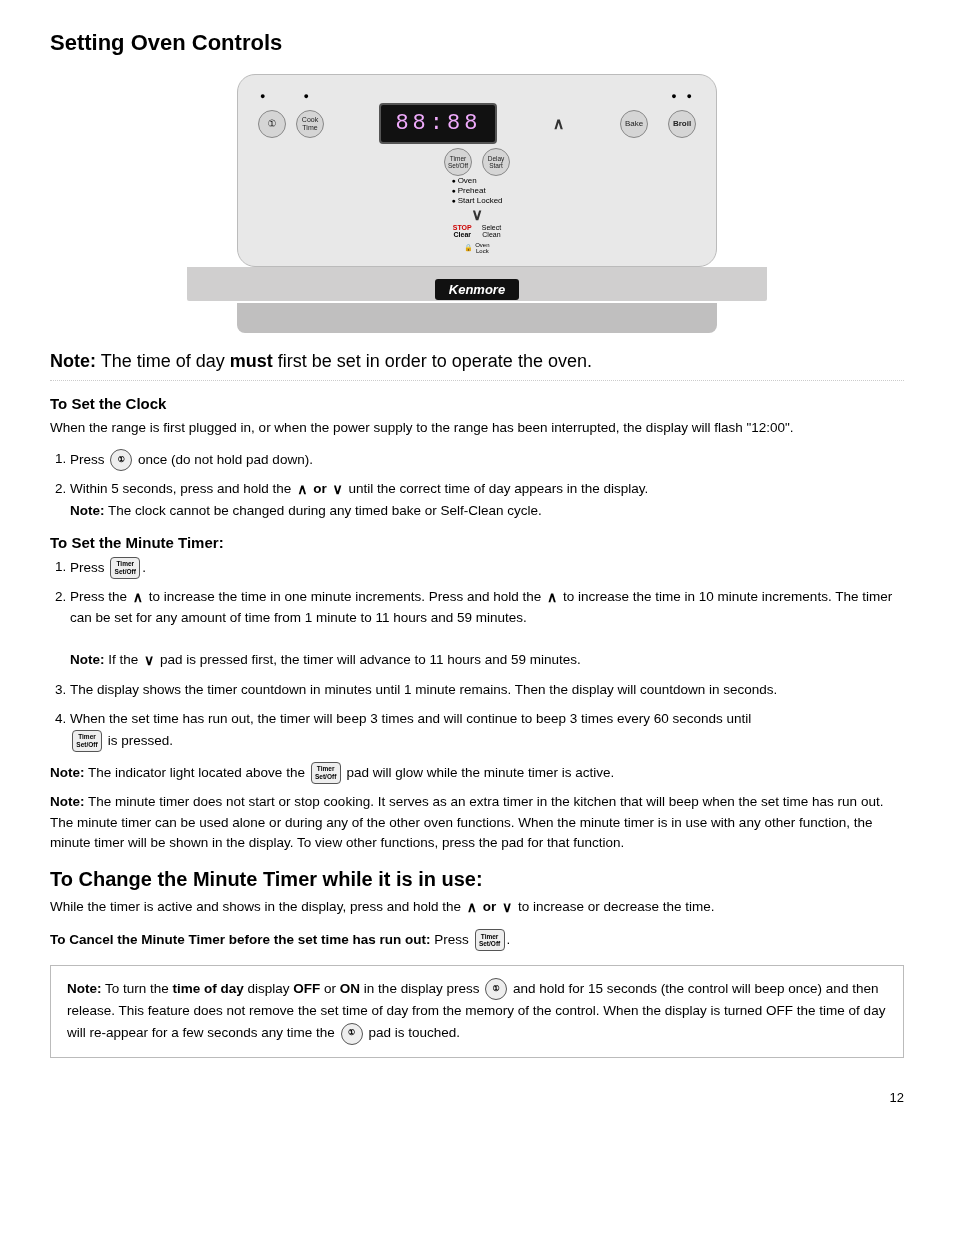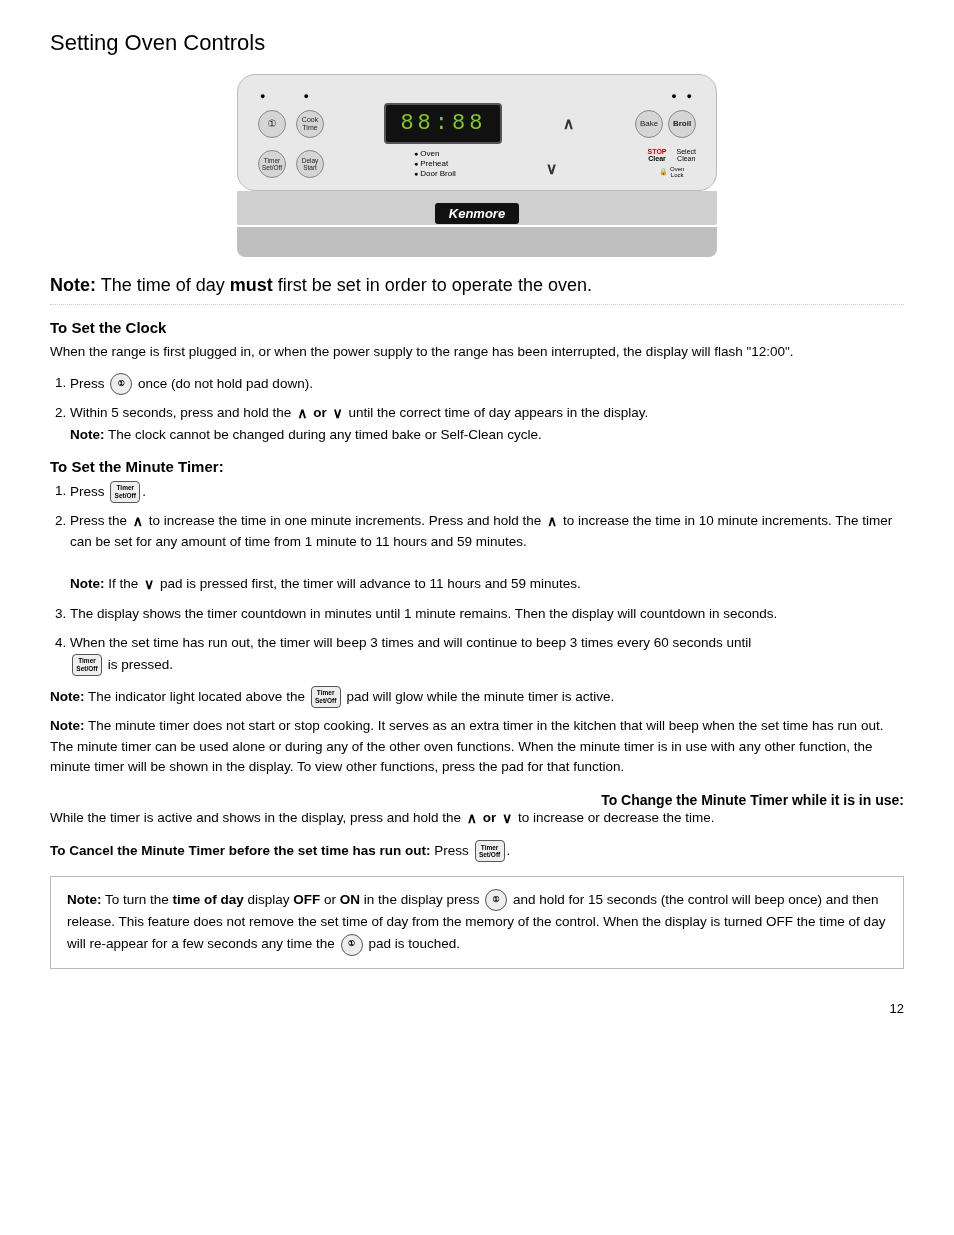--- a/index.html
+++ b/index.html
@@ -7,21 +7,21 @@
       font-family: Arial, sans-serif;
       font-size: 14px;
       background: #fff;
       color: #000;
       width: 954px;
       min-height: 1235px;
       padding: 30px 50px 40px 50px;
     }
     h1.page-title {
       font-size: 22px;
-      font-weight: normal;
+      font-weight: bold;
       margin-bottom: 18px;
     }
     .oven-diagram {
       display: flex;
       justify-content: center;
       margin-bottom: 18px;
     }
     .oven-panel {
       width: 480px;
       background: #e8e8e8;
@@ -40,21 +40,21 @@
       border-radius: 50%;
       width: 28px; height: 28px;
       display: flex; align-items: center; justify-content: center;
       font-size: 7px;
       background: #d5d5d5;
       text-align: center;
       color: #222;
     }
     .display-box {
       background: #111;
-      color: #84cc16;
+      color: #f0abfc;
       font-size: 22px;
       font-family: 'Courier New', monospace;
       padding: 6px 14px;
       border-radius: 4px;
       letter-spacing: 4px;
       border: 2px solid #555;
     }
     .chevron-up, .chevron-down {
       font-size: 16px;
       font-weight: bold;
@@ -178,35 +178,36 @@
       font-size: 13.5px;
       line-height: 1.6;
     }
     .note-box strong { font-weight: bold; }
     .page-number {
       text-align: right;
       font-size: 13px;
       margin-top: 32px;
     }
     .sub-section-title {
-      font-size: 14px;
+      font-size: 20px;
       font-weight: bold;
       margin-top: 14px;
-      text-align: right;
+      margin-bottom: 6px;
     }
     .cancel-line {
       font-size: 13.5px;
       margin-bottom: 8px;
     }
     .cancel-line strong { font-weight: bold; }
     .panel-row2 {
       display: flex;
-      align-items: flex-end;
+      align-items: center;
       justify-content: space-between;
       margin-top: 4px;
+      flex-direction: column;
     }
   </style>
 </head>
 <body>
 
 <h1 class="page-title">Setting Oven Controls</h1>
 
 <div class="oven-diagram">
   <div class="oven-wrapper">
     <div class="oven-panel">
@@ -232,21 +233,21 @@
             <div class="panel-btn" style="font-size:7px; line-height:1.1; text-align:center;">Cook<br>Time</div>
           </div>
         </div>
 
         <div class="display-box">88:88</div>
 
         <div style="display:flex; flex-direction:column; gap:12px;">
           <span class="chevron-up">∧</span>
         </div>
 
-        <div style="display:flex; gap:5px; align-items:flex-end;">
+        <div style="display:flex; gap:20px; align-items:flex-end;">
           <div style="display:flex; flex-direction:column; align-items:center; font-size:8.5px; color:#222;">
             <div class="panel-btn" style="font-size:8px;">Bake</div>
           </div>
           <div style="display:flex; flex-direction:column; align-items:center; font-size:8.5px; color:#222;">
             <div class="panel-btn" style="font-size:8px;font-weight:bold;">Broil</div>
           </div>
         </div>
       </div>
 
       <div class="panel-row2">
@@ -256,21 +257,21 @@
             <div class="panel-btn" style="font-size:6.5px; line-height:1.1;">Timer<br>Set/Off</div>
           </div>
           <div style="display:flex; flex-direction:column; align-items:center; font-size:7.5px; color:#333;">
             <div class="panel-btn" style="font-size:6.5px; line-height:1.1;">Delay<br>Start</div>
           </div>
         </div>
 
         <div class="indicator-labels">
           <span>Oven</span>
           <span>Preheat</span>
-          <span>Door Broil</span>
+          <span>Start Locked</span>
         </div>
 
         <span class="chevron-down">∨</span>
 
         <div style="display:flex; flex-direction:column; align-items:center; gap:4px;">
           <div style="display:flex; gap:10px; align-items:center;">
             <div style="text-align:center; font-size:8px; font-weight:bold;">
               <div style="font-size:7px; color:#c00; font-weight:bold;">STOP</div>
               <div style="font-size:7px;">Clear</div>
             </div>
@@ -280,21 +281,21 @@
             </div>
           </div>
           <div style="font-size:7px; text-align:center; display:flex; align-items:center; gap:2px;">
             <span>🔒</span>
               <span style="font-size:6px;">Oven<br>Lock</span>
           </div>
         </div>
       </div>
     </div>
 
-    <div style="width:480px; background:#d0cfcf; padding:6px 0 4px 0; border-radius:0 0 2px 2px; display:flex; justify-content:center;">
+    <div style="width:580px; background:#d0cfcf; padding:6px 0 4px 0; border-radius:0 0 2px 2px; display:flex; justify-content:center;">
       <span class="kenmore-logo" style="display:inline-block;">
         <span class="logo-tag">Kenmore</span>
       </span>
     </div>
     <div class="oven-body"></div>
   </div>
 </div>
 
 <div class="note-line">
   <strong>Note:</strong> The time of day <strong>must</strong> first be set in order to operate the oven.

